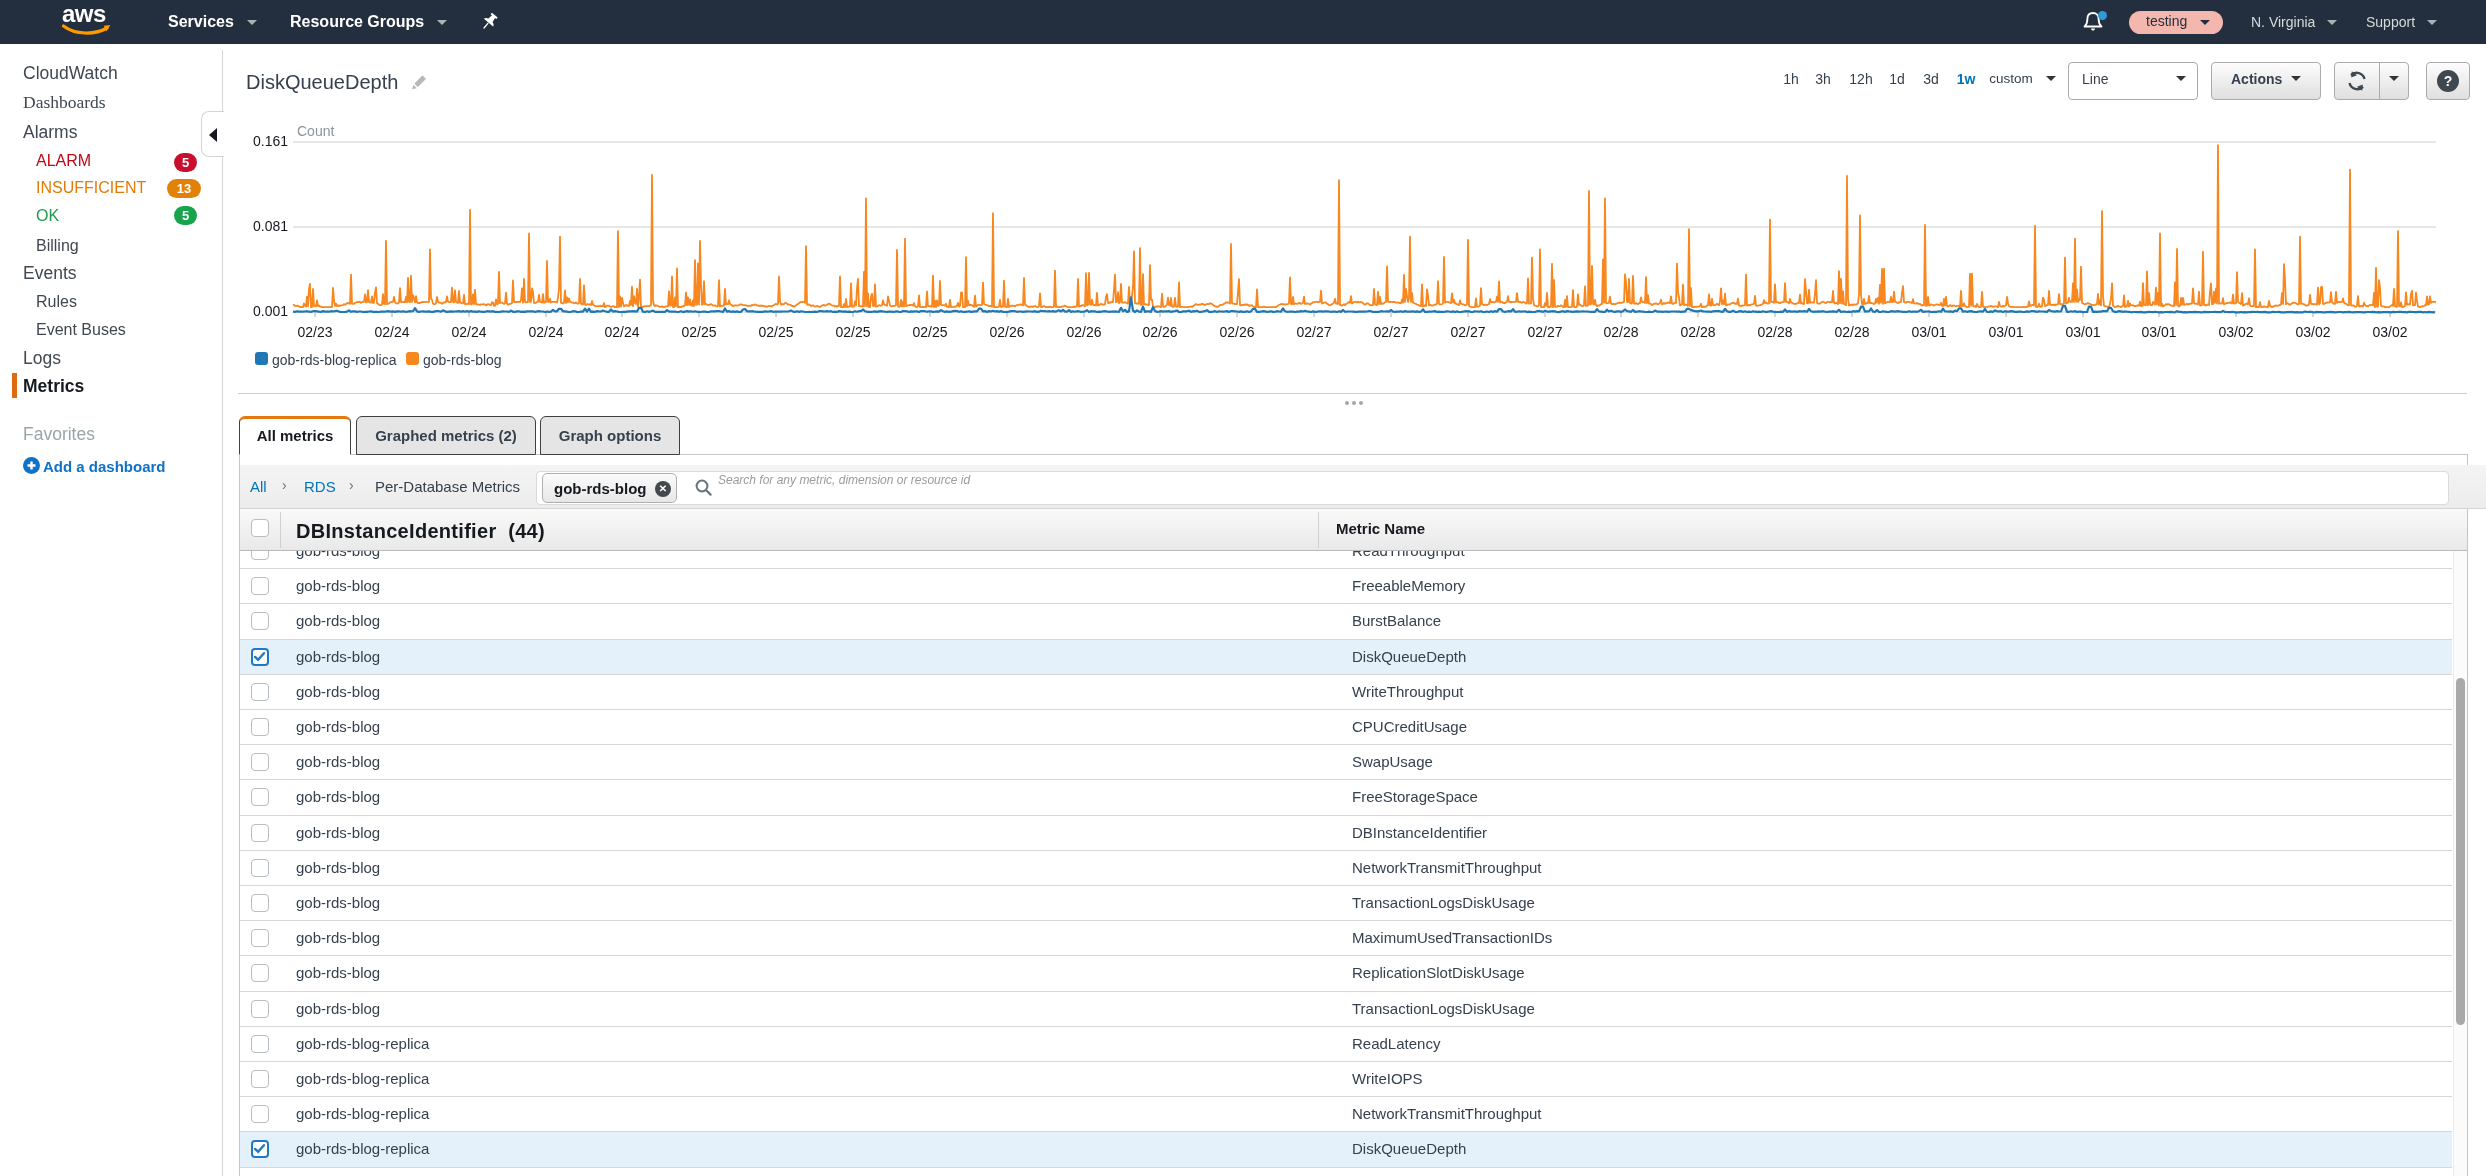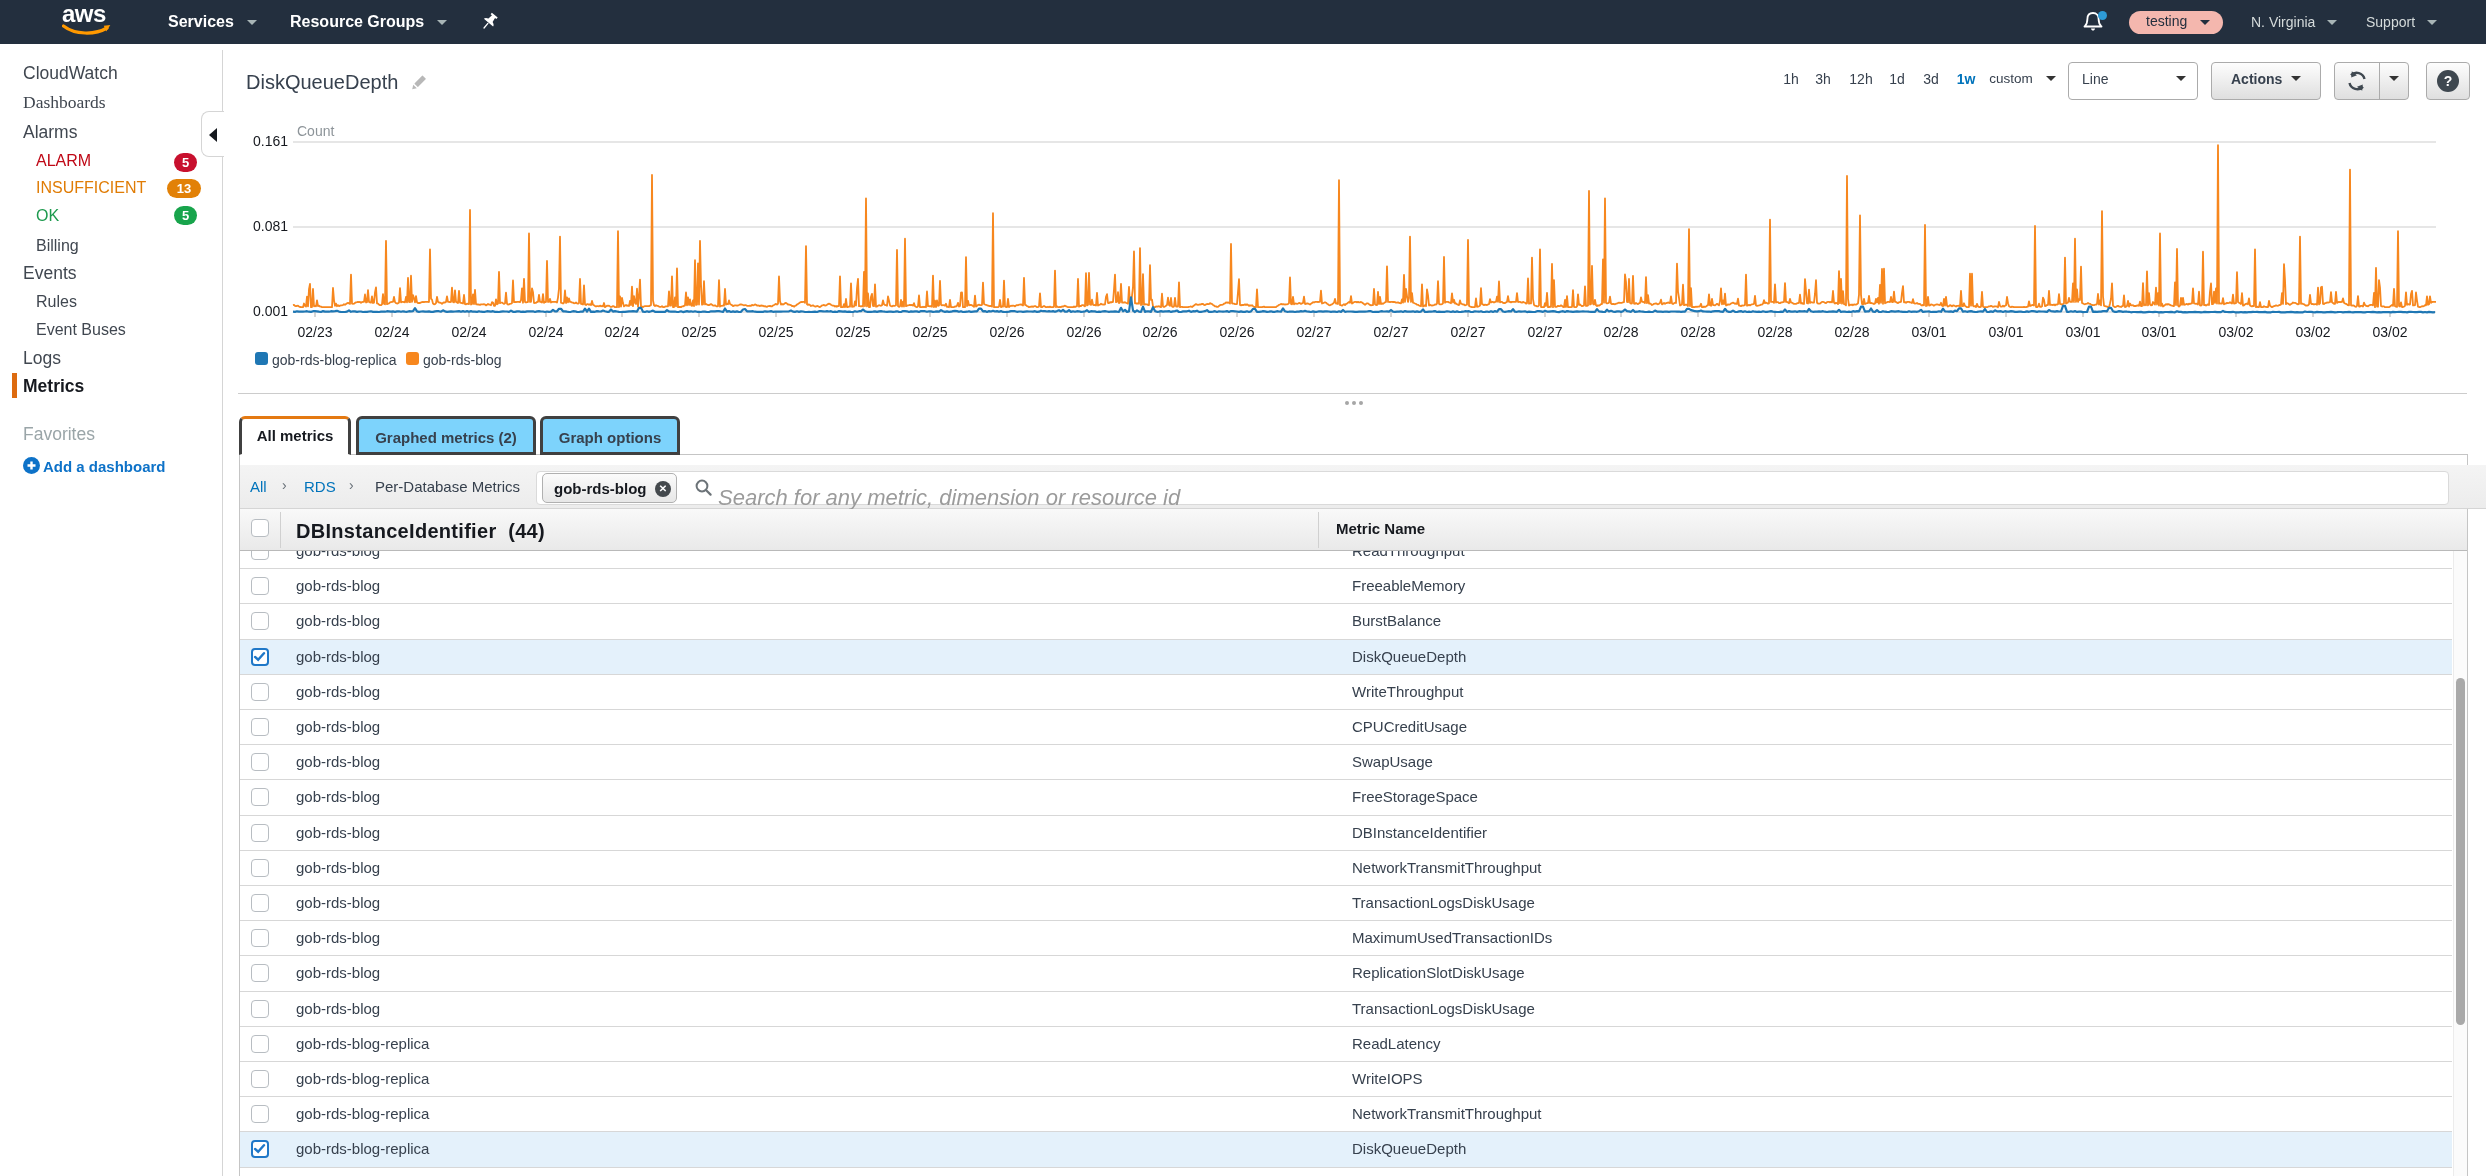--- a/index.html
+++ b/index.html
@@ -22,21 +22,21 @@
 #title { position:absolute; left:246px; top:71px; font-size:20px; color:#37414e; letter-spacing:0; z-index:10;}
 .rng { position:absolute; top:71px; font-size:14px; color:#37414e; transform:translateX(-50%); white-space:nowrap; }
 .btn { position:absolute; top:62px; height:38px; border:1px solid #ababab; border-radius:4px; background:linear-gradient(#fdfdfd,#dfdfdf); }
 
 #chartsvg { position:absolute; left:0; top:0; z-index:1; }
 .xl { font-family:"Liberation Sans"; font-size:14px; fill:#16191f; }
 .yl { font-family:"Liberation Sans"; font-size:14px; fill:#16191f; }
 .sw { display:inline-block; width:13px; height:13px; border-radius:3px; vertical-align:-2px; }
 
 #panel { position:absolute; left:239px; top:454px; width:2229px; height:722px; border:1px solid #c5c5c5; border-bottom:none; background:#fff; z-index:10; }
-.tab { position:absolute; top:416px; height:39px; border:3px solid #404040; border-radius:6px 6px 0 0; font-size:15px; font-weight:bold; color:#37414e; text-align:center; z-index:11; background:#7dd3fc; line-height:37px; }
+.tab { position:absolute; top:416px; height:39px; border:1px solid #404040; border-radius:6px 6px 0 0; font-size:15px; font-weight:bold; color:#37414e; text-align:center; z-index:11; background:#e5e5e5; line-height:37px; }
 #tab1 { left:239px; width:112px; background:#fff; border-top:3px solid #e47911; border-bottom:1px solid #fff; color:#16191f; line-height:34px; }
 #bcrumb { position:absolute; left:240px; top:465px; width:2433px; height:44px; background:linear-gradient(#f4f4f4,#ececec); border-bottom:1px solid #d5d5d5; z-index:10; }
 #thead { position:absolute; left:240px; top:509px; width:2227px; height:42px; background:linear-gradient(#f9f9f9,#e9e9e9); border-bottom:1px solid #b9b9b9; z-index:10; }
 #tbody { position:absolute; left:240px; top:551px; width:2227px; height:625px; overflow:hidden; z-index:10; background:#fff; }
 .row { position:absolute; left:0; width:2212px; height:35.2px; border-bottom:1px solid #d7d7d7; background:#fff; }
 .row.hl { background:#e4f1fb; }
 .row .c1 { position:absolute; left:56px; top:8px; font-size:15px; color:#37414e; }
 .row .c2 { position:absolute; left:1096px; top:8px; font-size:15px; color:#37414e;margin-left:16px; }
 .cb { position:absolute; left:11px; top:8px; width:18px; height:18px; border:1px solid #b8bdc2; border-radius:4px; background:#fff; }
 .cb.on { border:2px solid #1f78c8; }
@@ -234,21 +234,21 @@
   <span class="abs" style="left:135px;top:13px;font-size:15px;color:#37414e;">Per-Database Metrics</span>
   <div class="abs" style="left:296px;top:6px;width:1913px;height:34px;background:#fff;border:1px solid #dadada;border-radius:4px;"></div>
   <div class="abs" style="left:302px;top:8px;width:135px;height:30px;background:linear-gradient(#fbfbfb,#e7e7e7);border:1px solid #b0b0b0;border-radius:5px;">
      <span class="abs" style="left:11px;top:6px;font-size:15px;font-weight:bold;color:#16191f;">gob-rds-blog</span>
      <span class="abs" style="left:112px;top:6.5px;width:16px;height:16px;border-radius:50%;background:#44494d;color:#fff;font-size:10px;font-weight:bold;text-align:center;line-height:16px;">✕</span>
   </div>
   <svg width="18" height="18" viewBox="0 0 18 18" style="position:absolute;left:455px;top:14px;">
     <circle cx="7" cy="7" r="5.4" fill="none" stroke="#6c7378" stroke-width="2"></circle>
     <line x1="11.2" y1="11.2" x2="15.6" y2="15.6" stroke="#6c7378" stroke-width="2.2" stroke-linecap="round"></line>
   </svg>
-  <span class="abs" style="left:478px;top:20px;font-size:22px;font-style:italic;color:#9b9b9b;">Search for any metric, dimension or resource id</span>
+  <span class="abs" style="left:478px;top:8px;font-size:12px;font-style:italic;color:#9b9b9b;">Search for any metric, dimension or resource id</span>
 </div>
 
 <div id="thead">
   <span class="cb" style="left:11px;top:10px;"></span>
   <span class="abs" style="left:56px;top:11px;font-size:20px;font-weight:bold;color:#16191f;letter-spacing:0.3px;">DBInstanceIdentifier&nbsp; (44)</span>
   <span class="abs" style="left:1096px;top:11px;font-size:15px;font-weight:bold;color:#16191f;">Metric Name</span>
   <div class="abs" style="left:40px;top:3px;width:1px;height:36px;background:#d0d0d0;"></div>
   <div class="abs" style="left:1078px;top:3px;width:1px;height:36px;background:#d0d0d0;"></div>
 </div>
 

